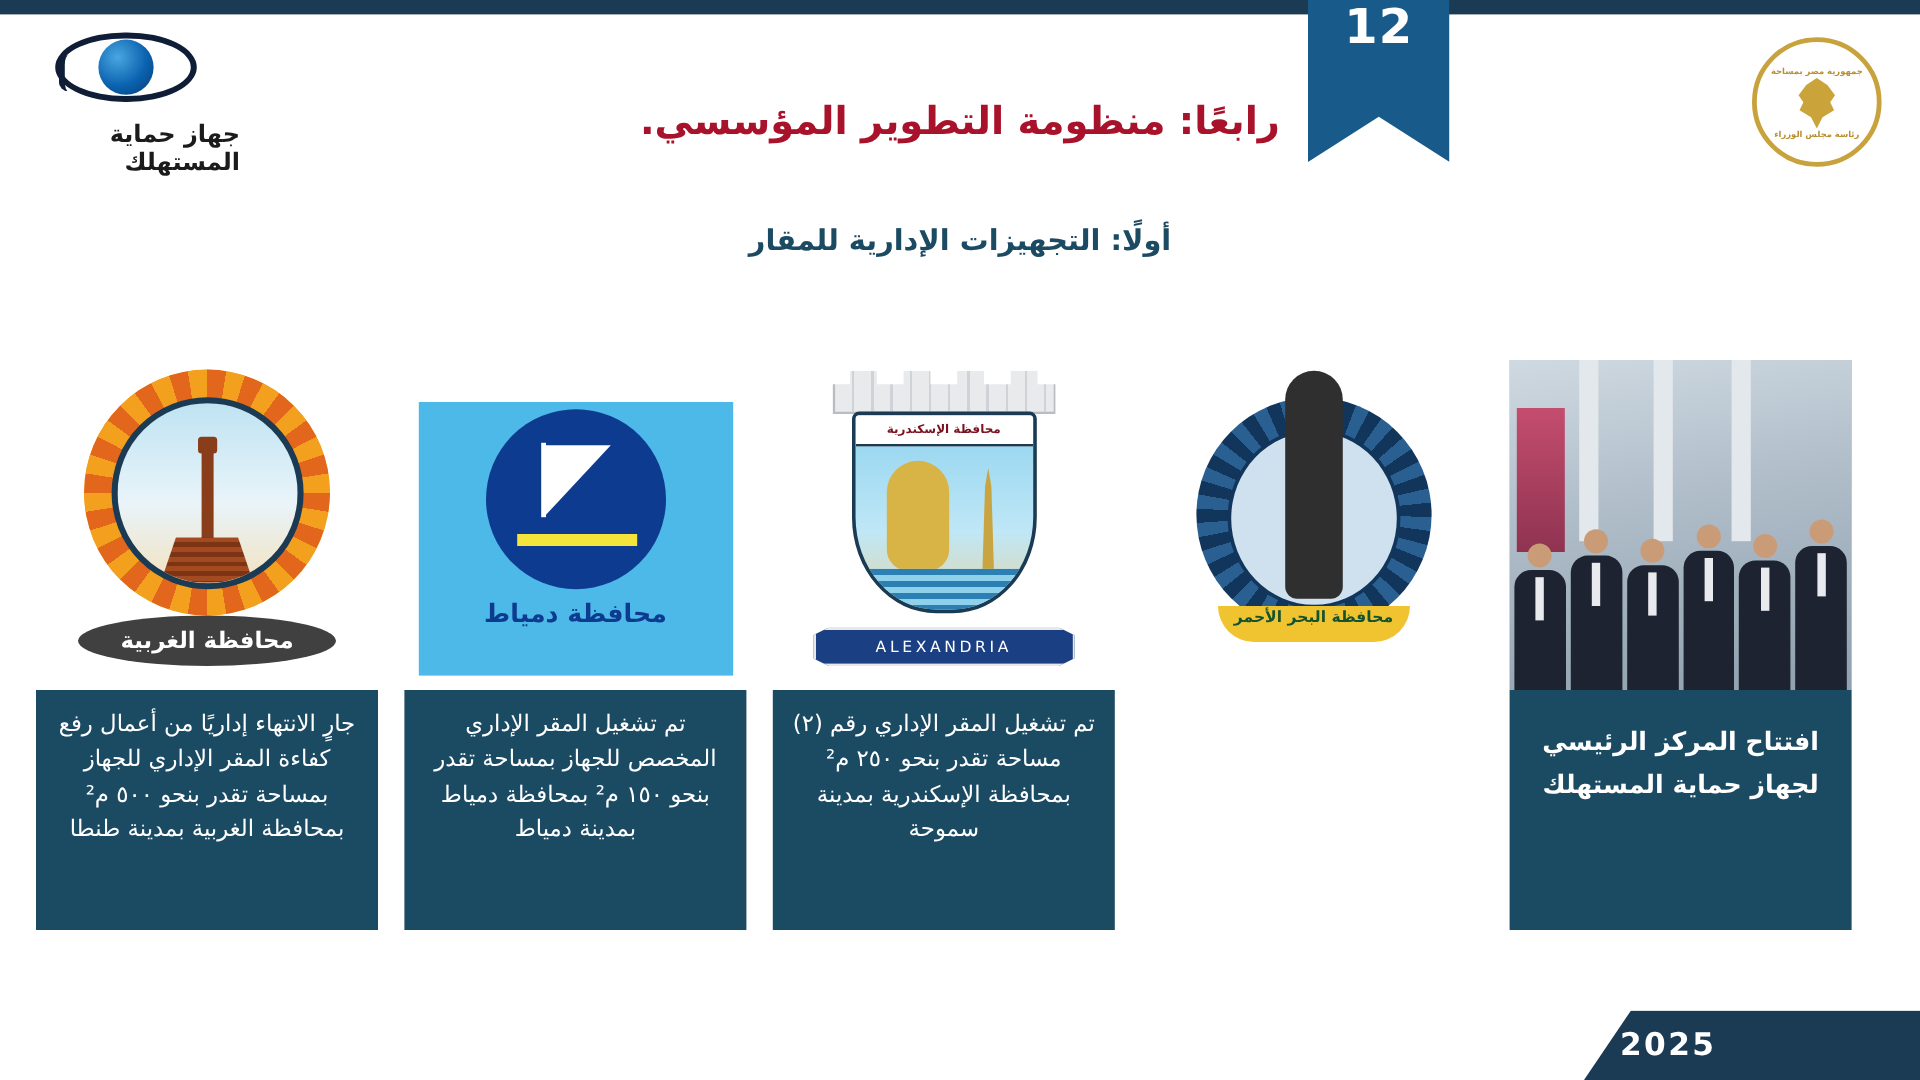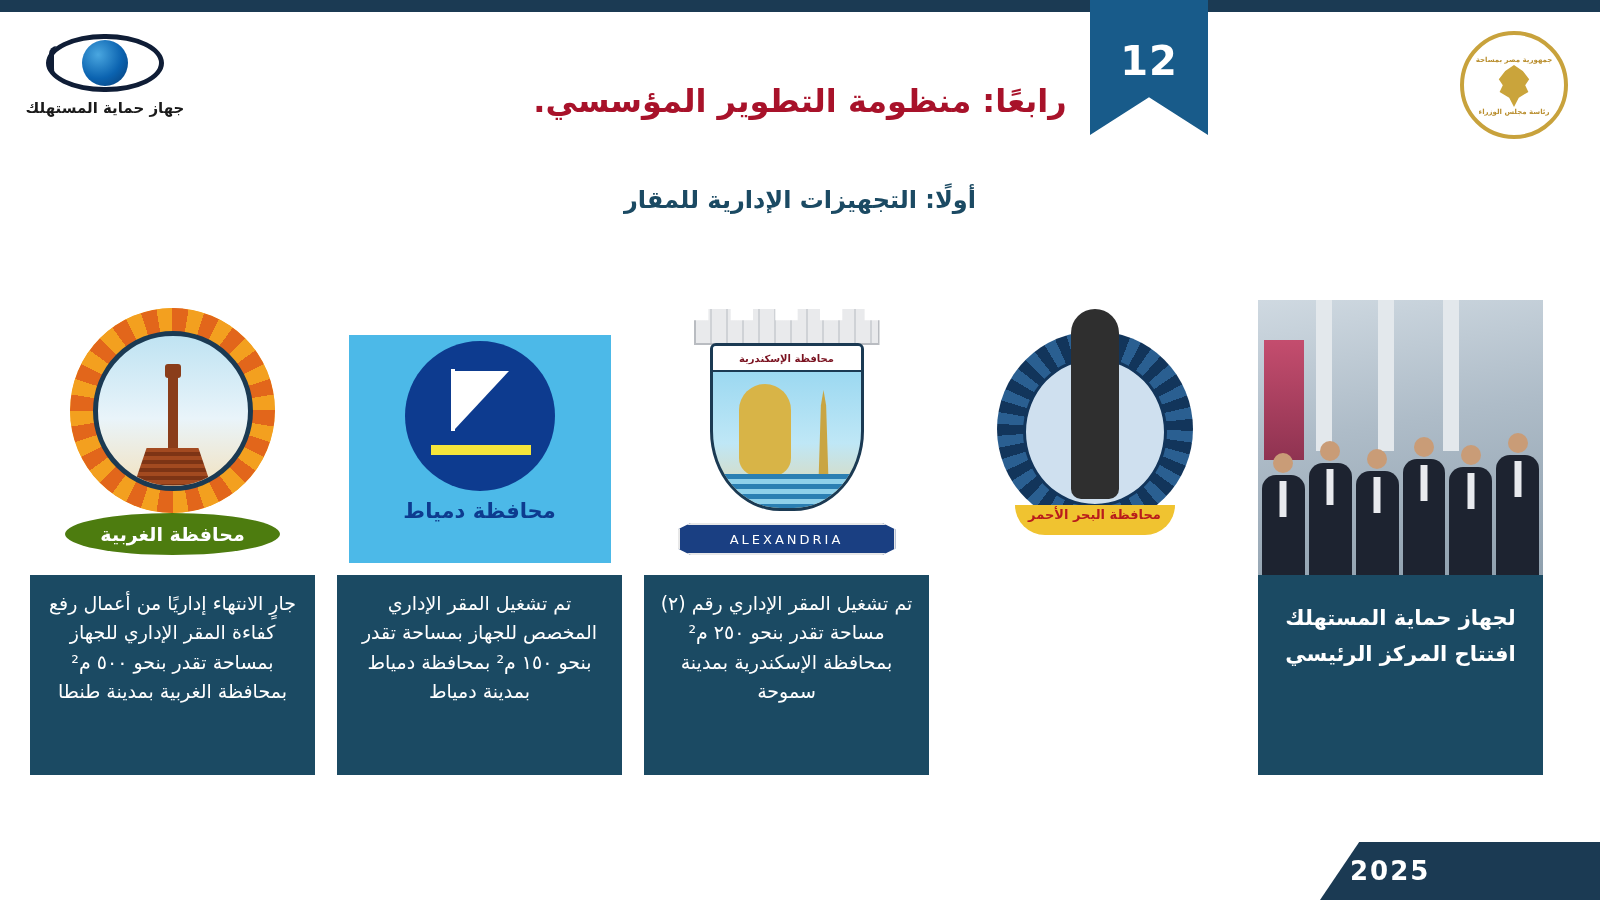--- a/index.html
+++ b/index.html
@@ -27,21 +27,20 @@
   
   .page-ribbon {
     position: absolute;
     top: 0; left: 1090px;
     width: 118px; height: 135px;
     background: #185b8a;
     clip-path: polygon(0 0, 100% 0, 100% 100%, 50% 72%, 0 100%);
     display: flex;
     justify-content: center;
     align-items: flex-start;
-    padding-top: 38px;
   }
   .page-ribbon span {
     color: #ffffff;
     font-size: 40px;
     font-weight: bold;
     letter-spacing: 1px;
   }
 
   
   .cpa-logo {
@@ -70,22 +69,22 @@
     background: radial-gradient(circle at 35% 32%, #4aa7e0 0%, #0b63b0 55%, #063a72 100%);
   }
   .cpa-eye .corner {
     position: absolute;
     left: 4px; top: 14px;
     width: 16px; height: 30px;
     border-left: 5px solid #0f1d36;
     border-radius: 8px 0 0 8px;
   }
   .cpa-text {
-    margin-top: 5px;
-    font-size: 15px;
+    margin-top: 20px;
+    font-size: 20px;
     font-weight: bold;
     color: #1b1b1b;
     letter-spacing: 0px;
   }
 
   
   .gov-logo {
     position: absolute;
     top: 26px; right: 26px;
     width: 120px; height: 118px;
@@ -222,21 +221,21 @@
     position: absolute;
     bottom: 0; left: 50%; transform: translateX(-50%);
     width: 92px; height: 38px;
     background: repeating-linear-gradient(#a34a20 0 4px, #7d3415 4px 8px);
     clip-path: polygon(8% 100%, 92% 100%, 78% 0, 22% 0);
   }
   .gharbia-band {
     position: absolute;
     bottom: 8px; left: 0;
     width: 215px; height: 42px;
-    background: #4d7c0f;
+    background: #404040;
     border-radius: 50%;
     color: #ffffff;
     font-size: 19px; font-weight: bold;
     display: flex; align-items: center; justify-content: center;
   }
 
   
   .damietta {
     width: 262px; height: 228px;
     background: #4cb9e8;
@@ -350,21 +349,21 @@
     position: absolute; top: 4px; left: 92px;
     width: 48px; height: 190px;
     background: #2f2f2f;
     border-radius: 24px 24px 10px 10px;
   }
   .redsea .band {
     position: absolute; bottom: 28px; left: 36px;
     width: 160px; height: 30px;
     background: #f0c330;
     border-radius: 0 0 80px 80px;
-    color: #b91c1c; font-size: 13px; font-weight: bold;
+    color: #14532d; font-size: 13px; font-weight: bold;
     display: flex; align-items: flex-start; justify-content: center;
     padding-top: 2px;
     margin-top: 36px;
   }
 
   
   .photo {
     position: relative;
     width: 285px; height: 275px;
     overflow: hidden;
@@ -541,22 +540,22 @@
         <div class="crowd">
           <div class="person" style="height:120px"></div>
           <div class="person" style="height:108px"></div>
           <div class="person" style="height:116px"></div>
           <div class="person" style="height:104px"></div>
           <div class="person" style="height:112px"></div>
           <div class="person" style="height:100px"></div>
         </div>
       </div>
       <div class="photo-caption">
+        <div>افتتاح المركز الرئيسي</div>
         <div>لجهاز حماية المستهلك</div>
-        <div>افتتاح المركز الرئيسي</div>
       </div>
     </div>
 
   </div>
 
   <div class="year-ribbon">
     <span>2025</span>
   </div>
 
 </div>

